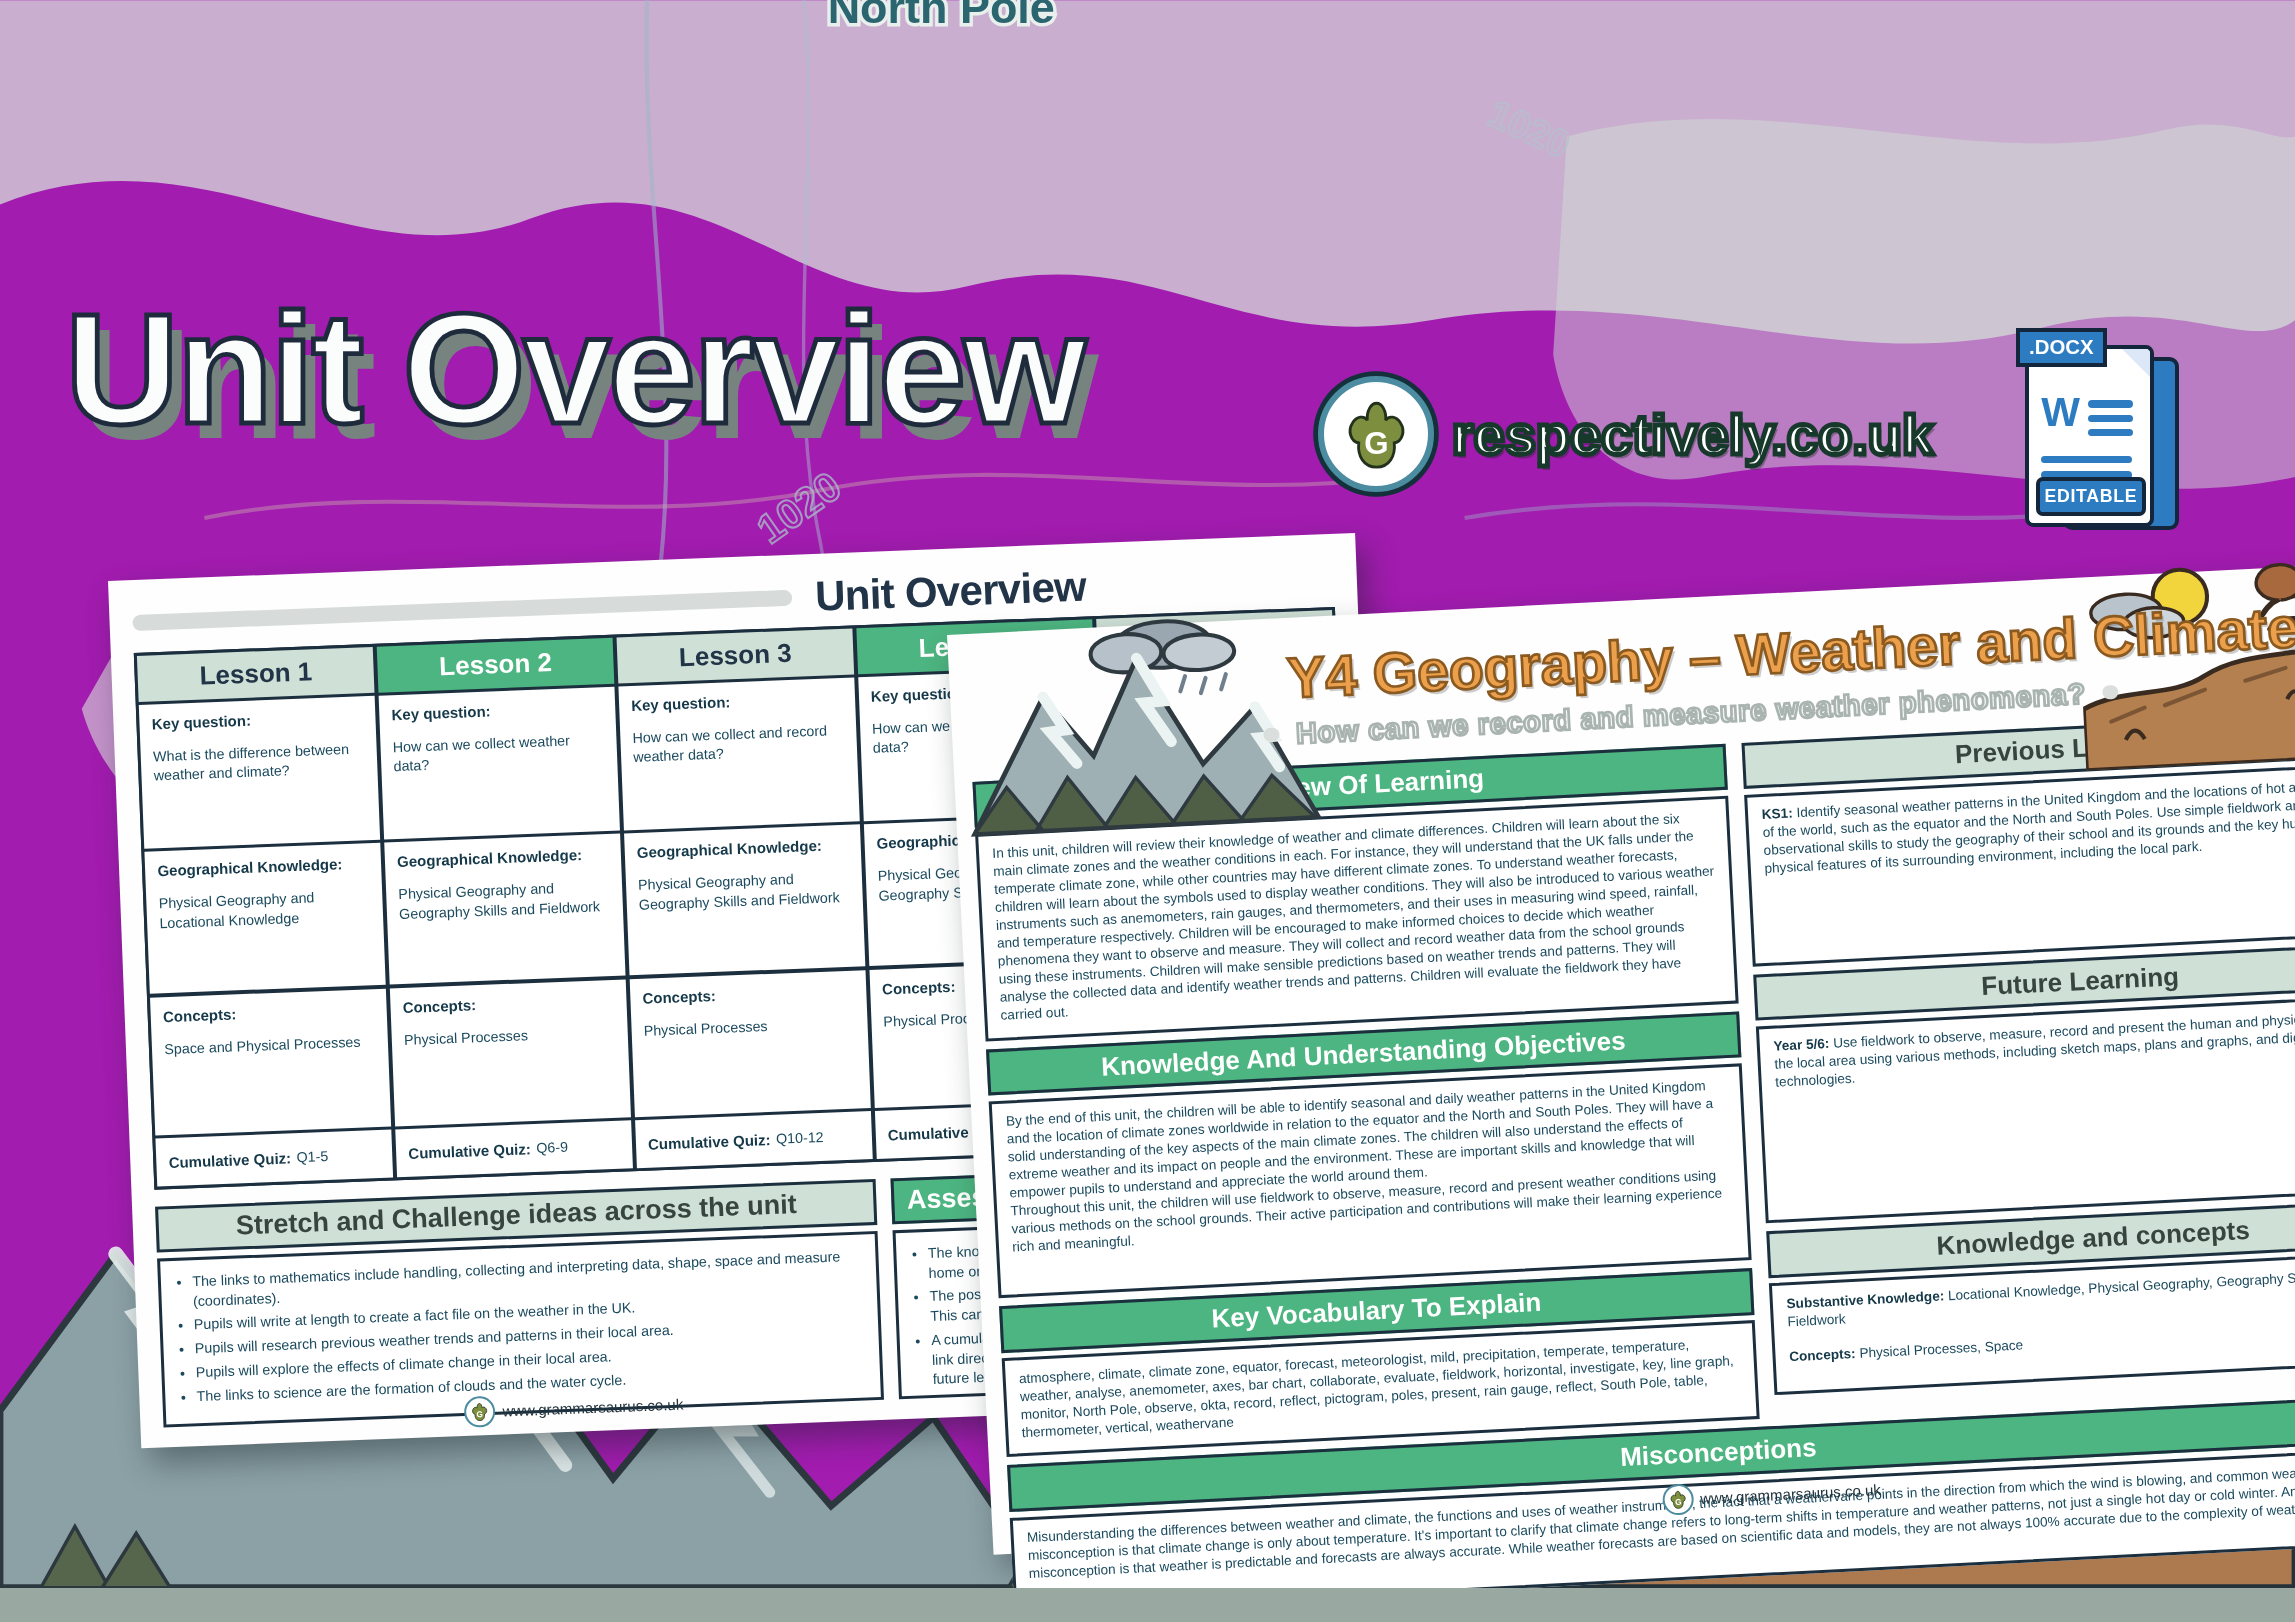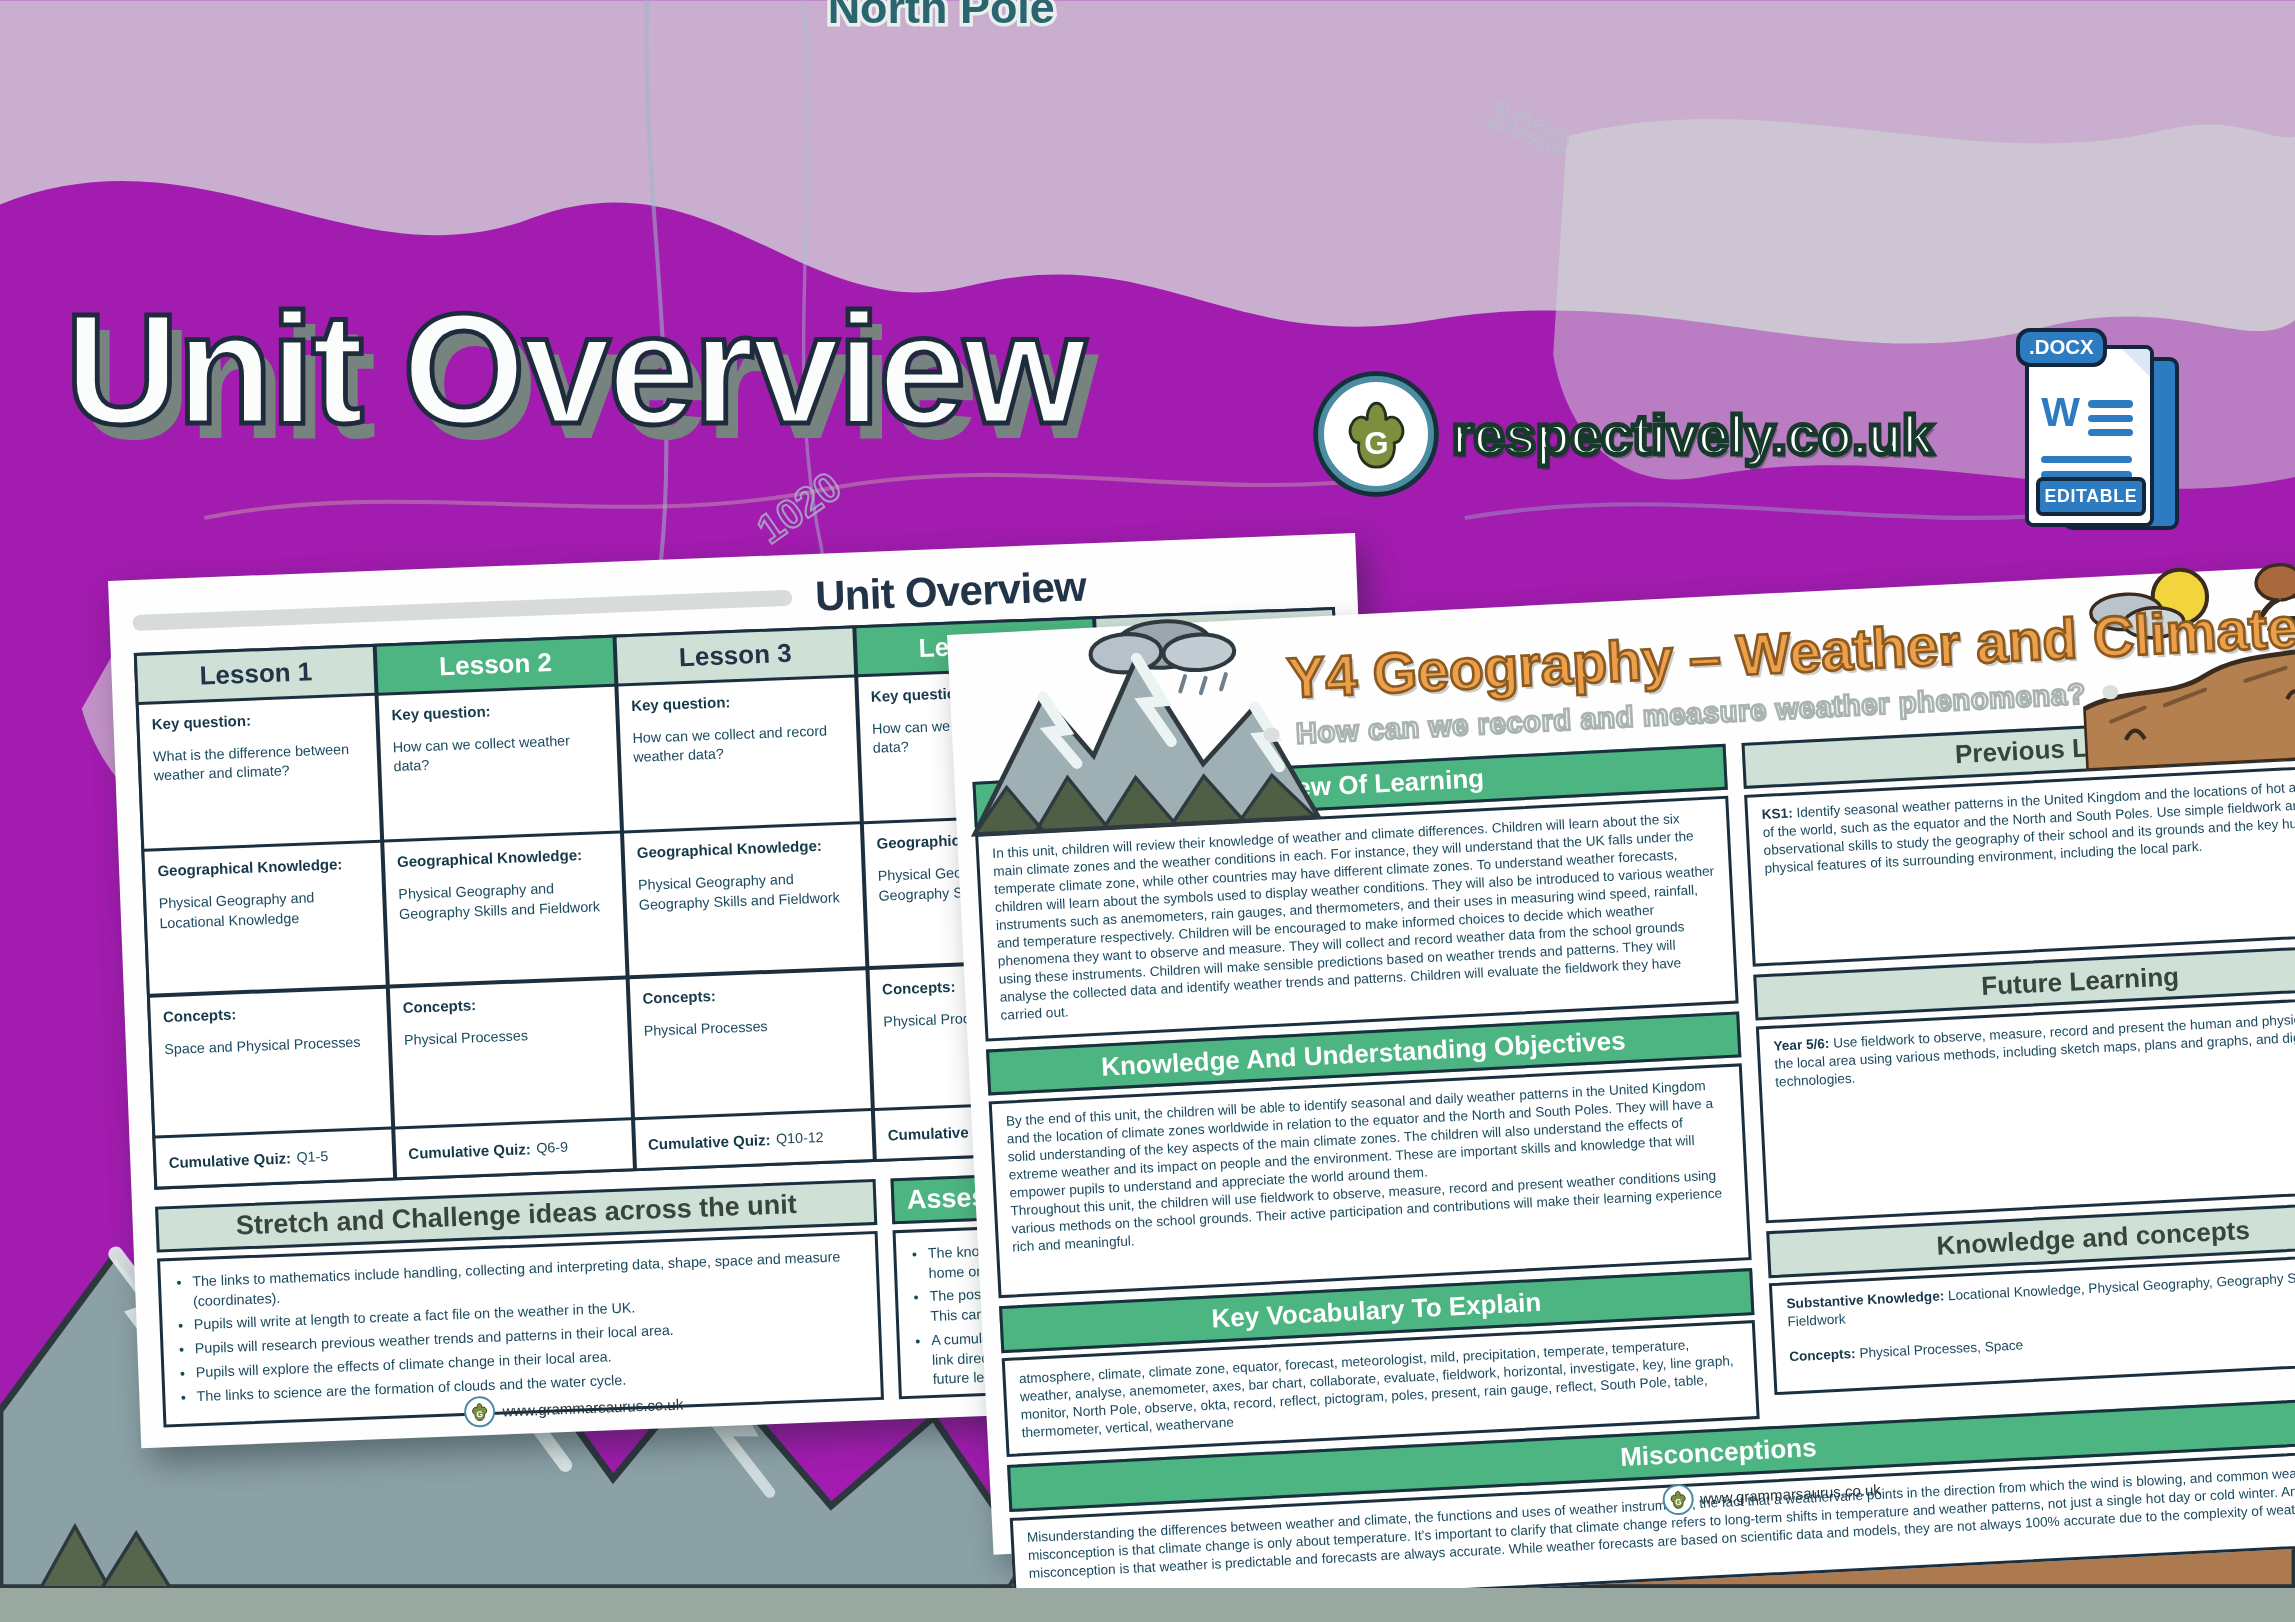--- a/index.html
+++ b/index.html
@@ -34,21 +34,21 @@
   .brand-text{
     font-size:56px;font-weight:800;color:#fff;white-space:nowrap;
     -webkit-text-stroke:4.8px #17392b;text-shadow:2.7px 4.1px 0 rgba(17,40,29,.35);
   }
   
   .file-badge{position:absolute;left:2025px;top:339px;width:157px;height:195px;z-index:5;}
   .fb-back{position:absolute;left:38px;top:17.7px;width:108px;height:165px;background:#2d7cc2;border:4.8px solid #13263b;border-radius:9.5px;}
   .fb-front{position:absolute;left:0;top:5.5px;width:121px;height:174px;background:#fff;border:4.8px solid #13263b;border-radius:8.2px;overflow:hidden;}
   .fb-fold{position:absolute;right:-4.8px;top:-4.8px;width:0;height:0;border-style:solid;border-width:0 38px 38px 0;border-color:transparent #dce7f8 transparent transparent;}
   .fb-ext{
-    position:absolute;left:-9.5px;top:-11px;background:#2d7cc2;border:4.1px solid #13263b;border-radius:14px;
+    position:absolute;left:-9.5px;top:-11px;background:#2d7cc2;border:4.1px solid #13263b;border-radius:0;
     color:#fff;font-weight:800;font-size:20.4px;padding:4.1px 9.5px;z-index:2;
   }
   .fb-wrow{position:absolute;left:12.3px;top:45px;display:flex;gap:8.2px;align-items:flex-start;}
   .fb-w{font-size:41px;font-weight:800;color:#2d7cc2;line-height:.9;}
   .fb-lines span{display:block;width:45px;height:7.5px;background:#2d7cc2;border-radius:4.1px;margin:6.8px 0;}
   .fb-lines2{position:absolute;left:12.3px;top:99px;}
   .fb-lines2 span{display:block;width:91px;height:7.5px;background:#2d7cc2;border-radius:4.1px;margin:8.2px 0;}
   .fb-editable{
     position:absolute;left:6.8px;bottom:6.8px;width:102px;background:#2d7cc2;border:4.1px solid #13263b;border-radius:6.8px;
     color:#fff;font-weight:800;font-size:17.7px;text-align:center;padding:4.8px 0;letter-spacing:0.7px;

